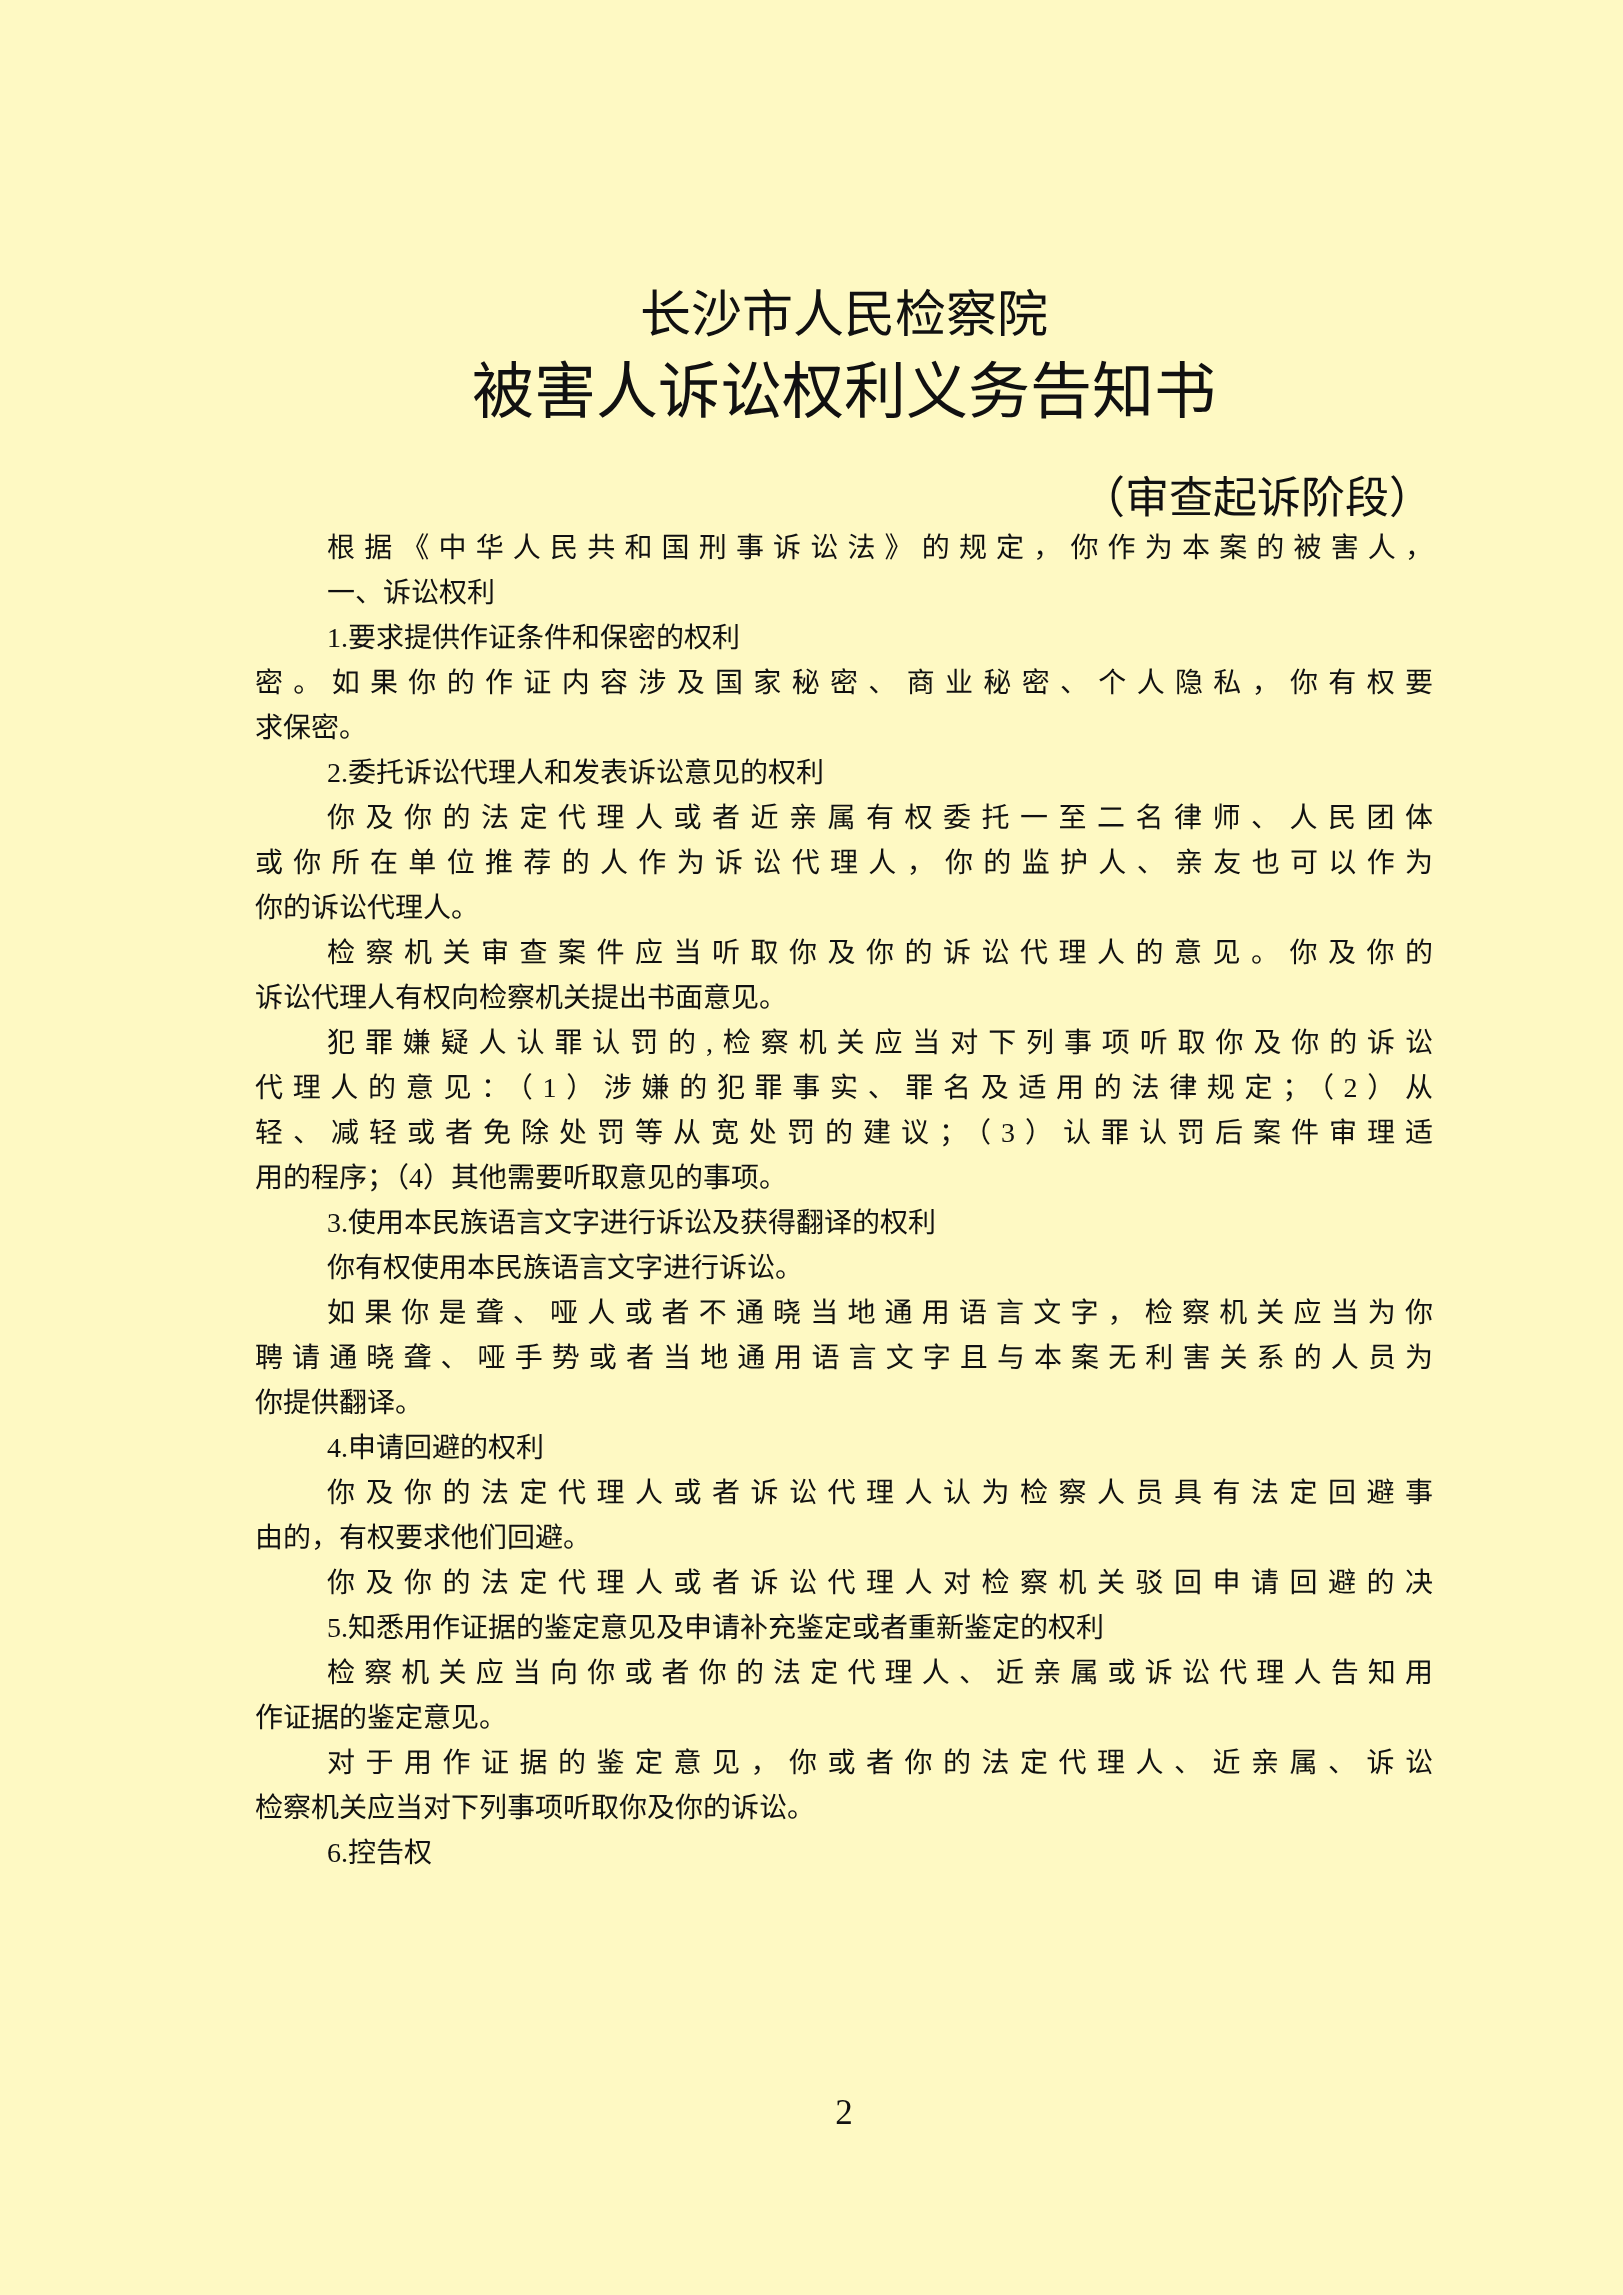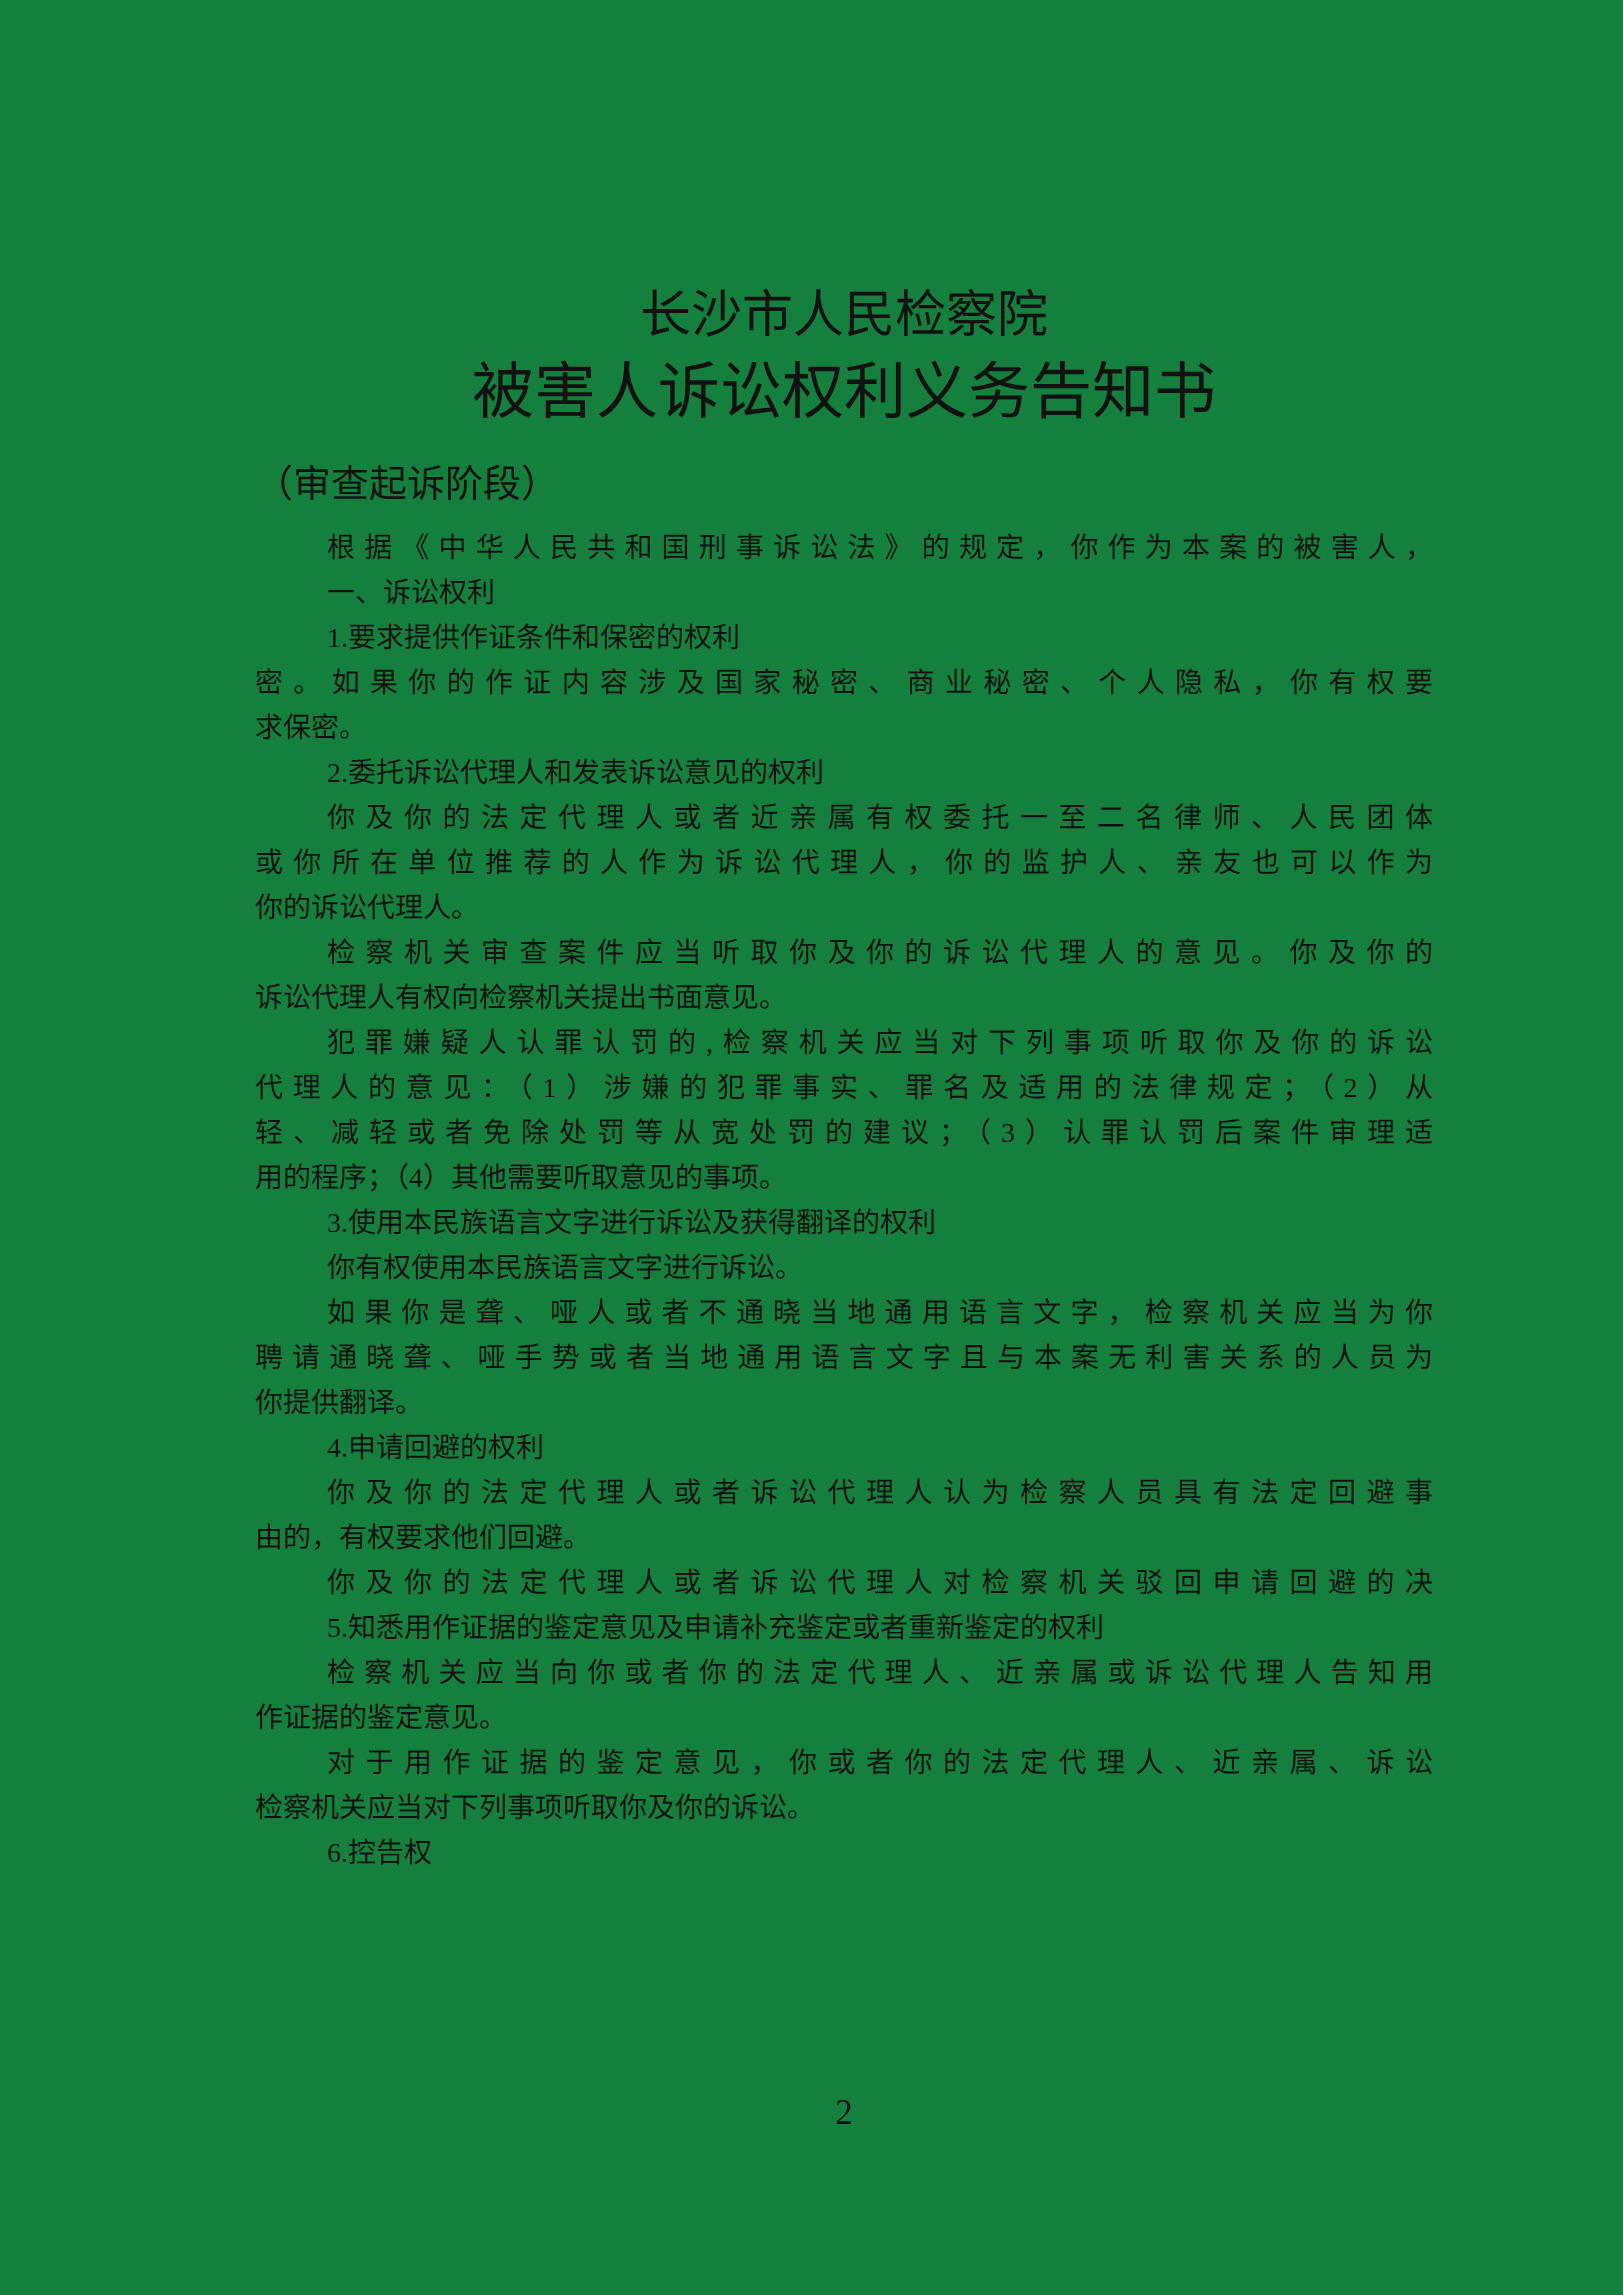--- a/index.html
+++ b/index.html
@@ -10,21 +10,21 @@
     width: 1623px;
     height: 2295px;
     background: #ffffff;
     color: #111111;
     font-family: "Liberation Serif", "DejaVu Serif", serif;
   }
   .page {
     position: relative;
     width: 1623px;
     height: 2295px;
-    background: #15803d;
+    background: #fef9c3;
     overflow: hidden;
   }
   .org-name {
     position: absolute;
     top: 285px;
     left: 255px;
     width: 1178px;
     text-align: center;
     font-size: 51px;
     font-weight: 400;
@@ -37,25 +37,25 @@
     left: 255px;
     width: 1178px;
     text-align: center;
     font-size: 62px;
     font-weight: 400;
     line-height: 1.2;
     white-space: nowrap;
   }
   .doc-subtitle {
     position: absolute;
-    top: 462px;
+    top: 473px;
     left: 255px;
     width: 1178px;
-    text-align: left;
-    font-size: 38px;
+    text-align: right;
+    font-size: 44px;
     line-height: 1.2;
     white-space: nowrap;
   }
   .doc-body {
     position: absolute;
     top: 525px;
     left: 255px;
     width: 1178px;
     font-size: 28px;
     line-height: 45px;

